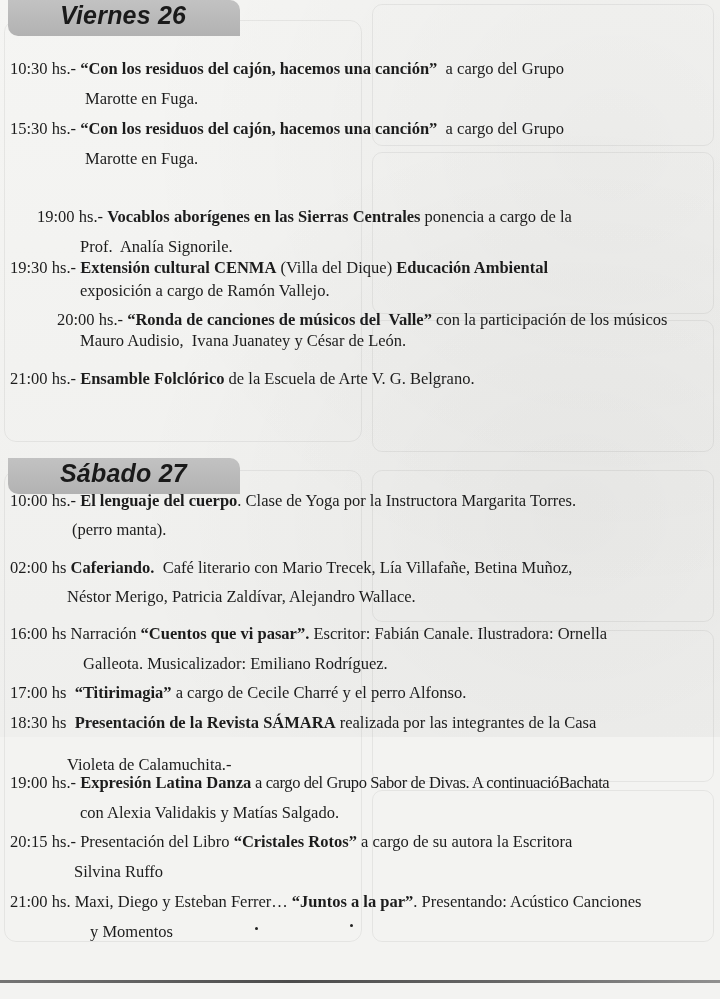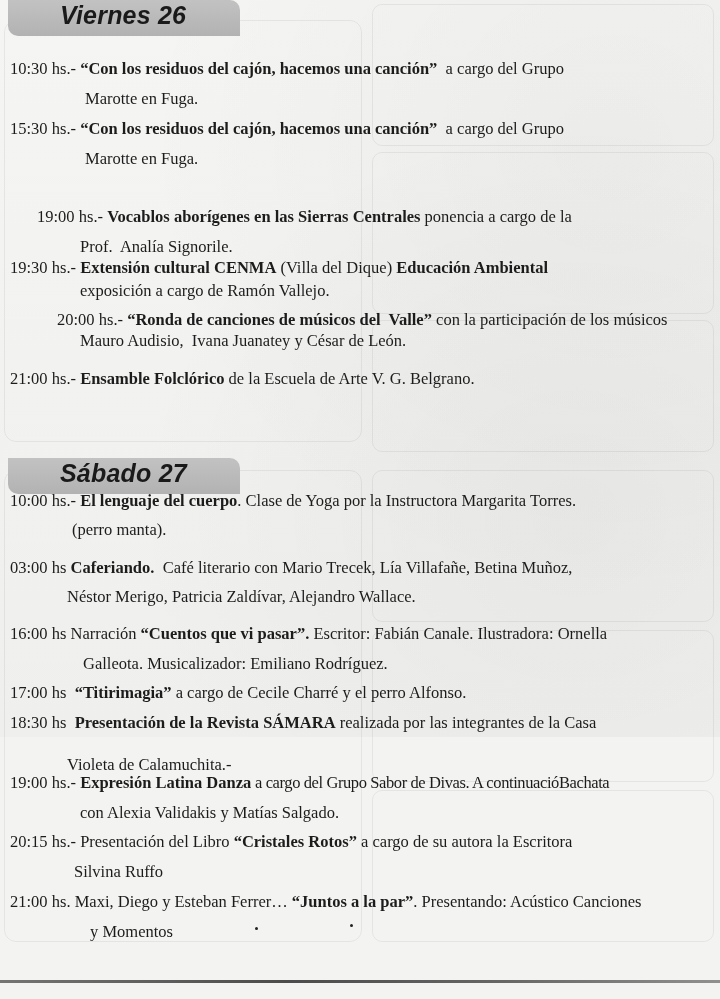--- a/index.html
+++ b/index.html
@@ -143,21 +143,21 @@
 
   <div class="line" style="left:10px;top:491px;">
     <span>10:00 hs.-</span>
     <span class="b">El lenguaje del cuerpo</span><span>. Clase de Yoga por la Instructora Margarita Torres.</span>
   </div>
   <div class="line" style="left:72px;top:520px;">
     <span>(perro manta).</span>
   </div>
 
   <div class="line" style="left:10px;top:558px;">
-    <span>03:00 hs</span>
+    <span>02:00 hs</span>
     <span class="b">Caferiando.</span><span style="white-space:pre">  Café literario con Mario Trecek, Lía Villafañe, Betina Muñoz,</span>
   </div>
   <div class="line" style="left:67px;top:587px;">
     <span>Néstor Merigo, Patricia Zaldívar, Alejandro Wallace.</span>
   </div>
 
   <div class="line" style="left:10px;top:624px;">
     <span>16:00 hs</span>
     <span style="white-space:pre">Narración </span><span class="b">“Cuentos que vi pasar”.</span><span> Escritor: Fabián Canale. Ilustradora: Ornella</span>
   </div>

